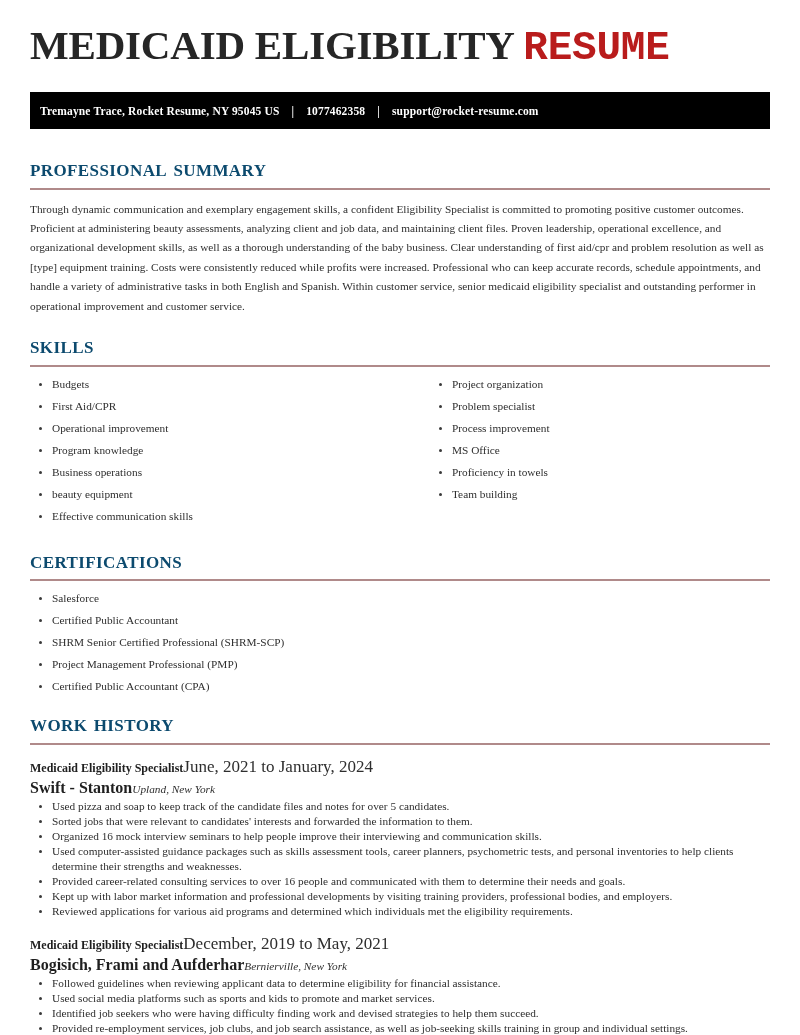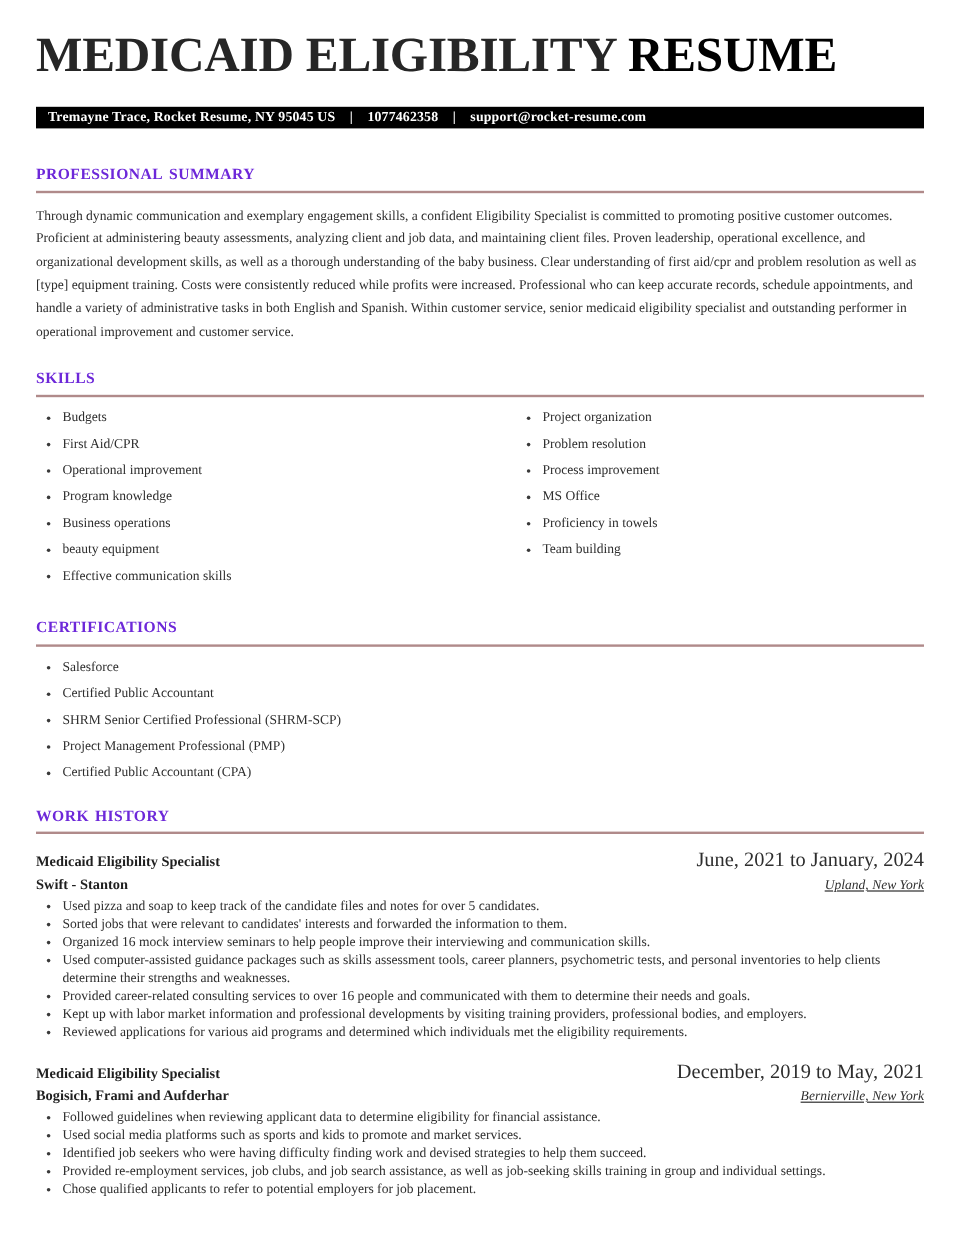--- a/index.html
+++ b/index.html
@@ -26,27 +26,28 @@
     font-family: "Liberation Serif", "DejaVu Serif", serif;
     font-size: 41px;
     font-weight: 700;
     letter-spacing: -0.2px;
     line-height: 1.05;
     margin: 0 0 22px 0;
     color: #262626;
     white-space: nowrap;
   }
   .resume-title .accent {
-    color: #000000;
+    color: #b91c1c;
+    font-family: Liberation Mono, monospace;
   }
 
   .contact-bar {
     background: #000000;
     color: #ffffff;
-    height: 18px;
+    height: 37px;
     display: flex;
     align-items: center;
     padding: 0 10px;
     margin-bottom: 26px;
   }
   .contact-line {
     font-size: 11.5px;
     font-weight: 700;
     letter-spacing: 0.15px;
     white-space: nowrap;
@@ -56,26 +57,26 @@
     padding: 0 9px;
     font-weight: 700;
   }
 
   
   .section {
     margin-bottom: 16px;
   }
   .section-heading {
     font-family: "Liberation Serif", "DejaVu Serif", serif;
-    font-size: 18px;
+    font-size: 24px;
     font-weight: 700;
     font-variant: small-caps;
     text-transform: lowercase;
     letter-spacing: 0.4px;
-    color: #6d28d9;
+    color: #0c4a6e;
     margin: 0 0 5px 0;
     line-height: 1.15;
   }
   
   .section-rule {
     border: 0;
     border-top: 2px solid #b08a8a;
     margin: 0 0 10px 0;
     height: 0;
   }
@@ -128,47 +129,45 @@
   .two-col > .col.right {
     padding-left: 30px;
   }
 
   
   .job {
     margin-bottom: 15px;
   }
   .job-row {
     display: flex;
-    justify-content: space-between;
     align-items: baseline;
     line-height: 19px;
   }
   .job-title {
     font-size: 12px;
     font-weight: 700;
     color: #1f1f1f;
   }
   .job-dates {
     font-size: 17px;
     color: #2e2e2e;
     text-align: right;
     white-space: nowrap;
   }
   .job-company {
-    font-size: 12px;
+    font-size: 16px;
     font-weight: 700;
     color: #1f1f1f;
   }
   .job-location {
     font-size: 11.3px;
     font-style: italic;
     color: #2e2e2e;
     text-align: right;
     white-space: nowrap;
-    text-decoration: underline;
   }
   .job-bullets {
     margin-top: 7px;
   }
   .job-bullets > li { margin-bottom: 3px; }
 
   .work-section .section-rule { margin-bottom: 12px; }
 </style>
 </head>
 <body>
@@ -207,21 +206,21 @@
           <li>Operational improvement</li>
           <li>Program knowledge</li>
           <li>Business operations</li>
           <li>beauty equipment</li>
           <li>Effective communication skills</li>
         </ul>
       </div>
       <div class="col right">
         <ul class="bullets spaced">
           <li>Project organization</li>
-          <li>Problem resolution</li>
+          <li>Problem specialist</li>
           <li>Process improvement</li>
           <li>MS Office</li>
           <li>Proficiency in towels</li>
           <li>Team building</li>
         </ul>
       </div>
     </div>
   </section>
 
   <section class="section">

